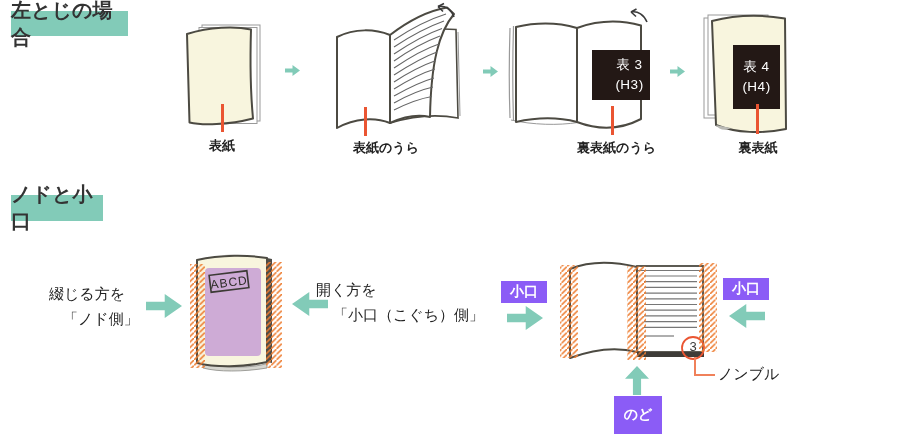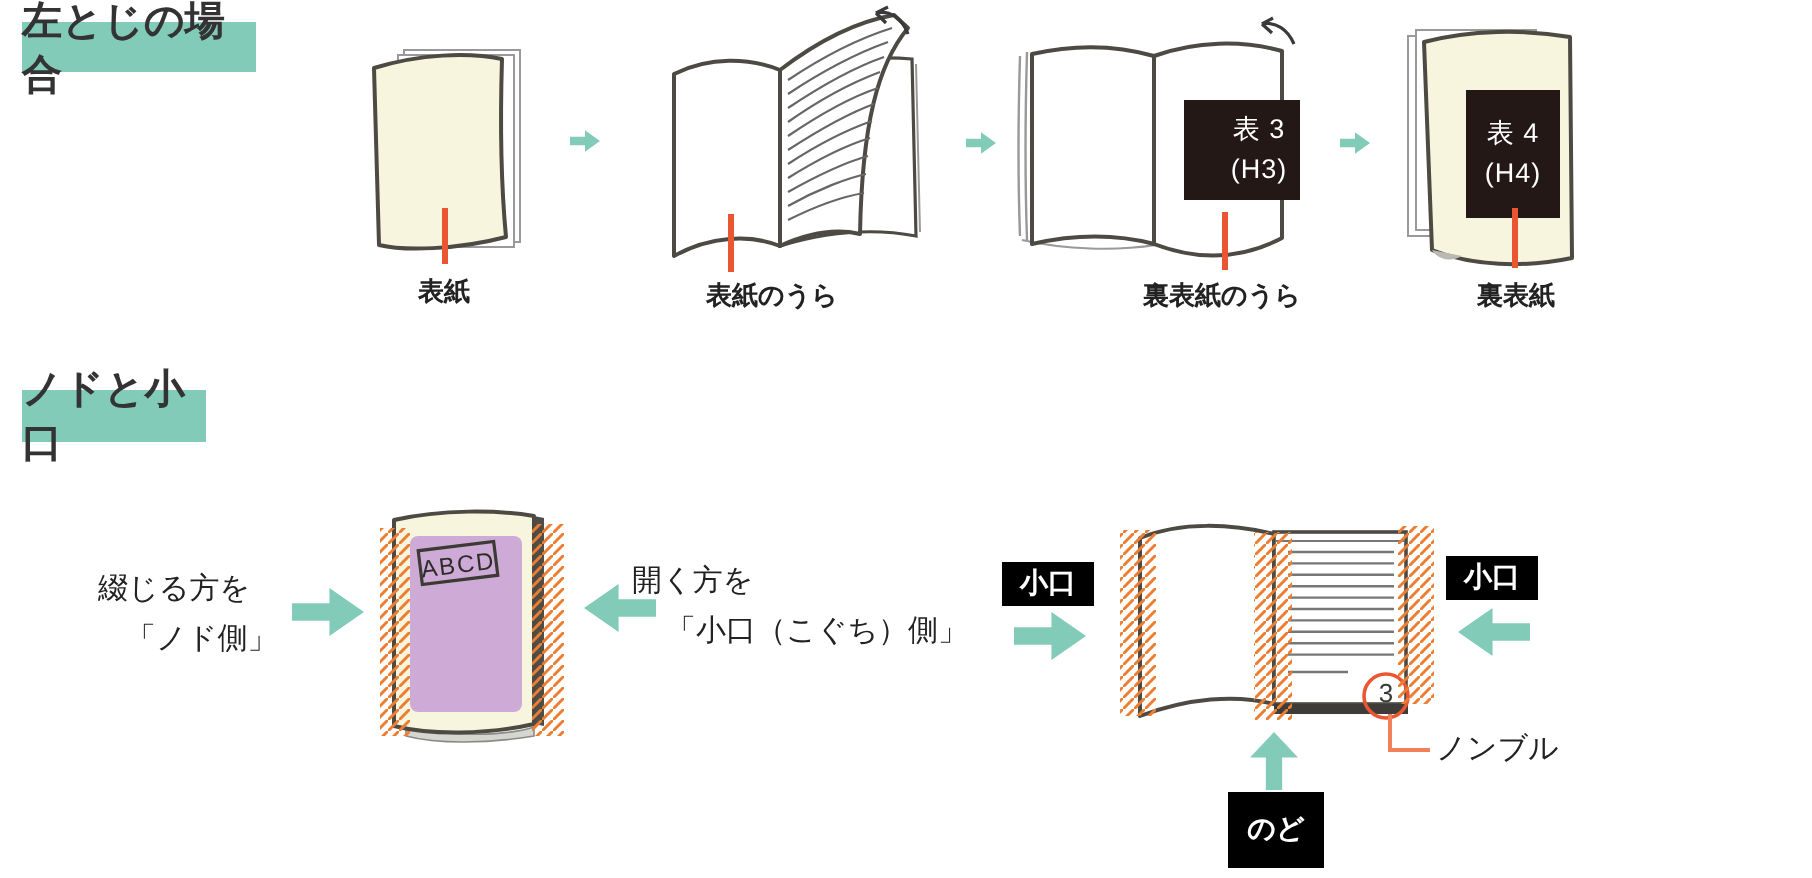--- a/index.html
+++ b/index.html
@@ -15,21 +15,21 @@
   .caption{font-weight:bold;font-size:13px;text-align:center;color:#222;white-space:nowrap;}
   .bodytext{font-size:15px;color:#222;white-space:nowrap;}
   .arrow-sm{width:15px;height:15px;background:#82CBB8;
     clip-path:polygon(0 36%,50% 36%,50% 14%,100% 50%,50% 86%,50% 64%,0 64%);}
   .arrow-md-r{width:36px;height:24px;background:#82CBB8;
     clip-path:polygon(0 32%,52% 32%,52% 0,100% 50%,52% 100%,52% 68%,0 68%);}
   .arrow-md-l{width:36px;height:24px;background:#82CBB8;
     clip-path:polygon(100% 32%,48% 32%,48% 0,0 50%,48% 100%,48% 68%,100% 68%);}
   .arrow-up{width:24px;height:29px;background:#82CBB8;
     clip-path:polygon(50% 0,100% 44%,67% 44%,67% 100%,33% 100%,33% 44%,0 44%);}
-  .tag{background:#000000;color:#fff;font-weight:bold;font-size:14px;
+  .tag{background:#8b5cf6;color:#fff;font-weight:bold;font-size:14px;
        display:flex;align-items:center;justify-content:center;}
   .lline{background:#F0815A;}
   svg{display:block;}
 </style>
 </head>
 <body>
 
 <div id="canvas">
 
   <div class="abs badge" style="left:11px;top:11px;width:117px;height:25px;">左とじの場合</div>
@@ -81,21 +81,21 @@
     <g stroke="#3a3a3a" stroke-width="1.6" fill="none">
       <path d="M144,16 C141,9 135,4.5 128,6"></path>
       <path d="M128,6 L133.5,3 M128,6 L133,10.5"></path>
     </g>
   </svg>
   <div class="abs blackbox" style="left:592px;top:50px;width:41px;height:50px;padding-left:17px;">
     <span>表 3</span>
     <span>(H3)</span>
   </div>
   <div class="abs redline" style="left:611px;top:106px;height:29px;"></div>
-  <div class="abs caption" style="left:566px;top:139px;width:90px;">裏表紙のうら</div>
+  <div class="abs caption" style="left:566px;top:139px;width:90px;text-align:right;">裏表紙のうら</div>
 
   <div class="abs arrow-sm" style="left:670px;top:64px;"></div>
 
   <svg class="abs" style="left:700px;top:12px;" width="90" height="122" viewBox="0 0 90 122">
     <rect x="4" y="6" width="60" height="100" fill="#fff" stroke="#999" stroke-width="1"></rect>
     <rect x="8" y="3" width="60" height="100" fill="#fff" stroke="#999" stroke-width="1"></rect>
     <path d="M12,9 C35,3 62,2.5 85,6.5 L86,117 C62,122 36,121 16,113 Z" fill="#F8F5DE" stroke="#4c4a42" stroke-width="2" stroke-linejoin="round"></path>
     <path d="M16,113 L31,116 C25,119.5 18.5,117.5 16,113 Z" fill="#b9b9b4"></path>
   </svg>
   <div class="abs blackbox" style="left:733px;top:45px;width:47px;height:64px;">

